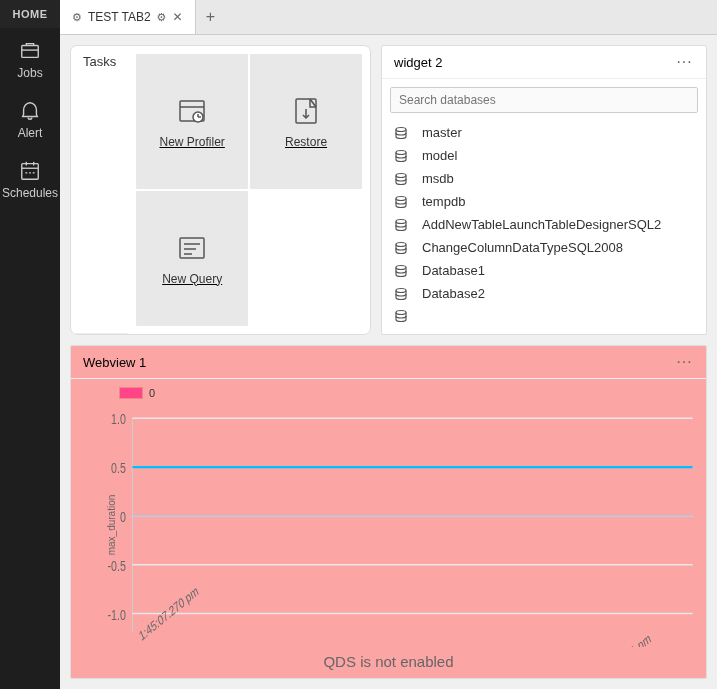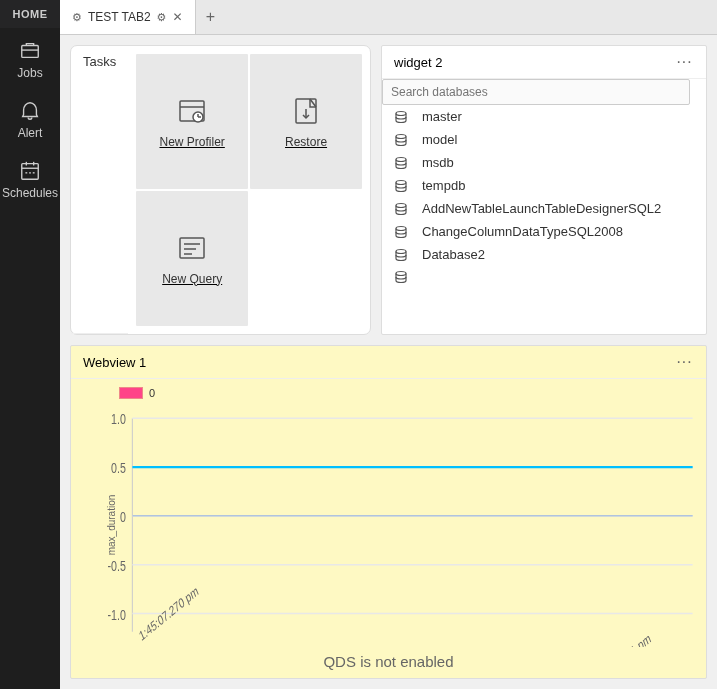--- a/index.html
+++ b/index.html
@@ -157,20 +157,21 @@
     .panel-menu-btn {
       background: none;
       border: none;
       cursor: pointer;
       color: #666;
       font-size: 16px;
       line-height: 1;
       padding: 0 2px;
     }
     .search-box {
+      margin: 8px;
       padding: 5px 8px;
       border: 1px solid #ccc;
       border-radius: 2px;
       font-size: 12px;
       width: calc(100% - 16px);
       color: #666;
       background: #fafafa;
     }
     .db-list {
       flex: 1;
@@ -192,21 +193,21 @@
       display: inline-flex;
       align-items: center;
       justify-content: center;
       flex-shrink: 0;
     }
     .db-icon svg { width: 14px; height: 14px; }
 
     
     .webview-panel {
       flex: 1;
-      background: #fef9c3;
+      background: #fca5a5;
       border: 1px solid #ddd;
       border-radius: 2px;
       display: flex;
       flex-direction: column;
       min-height: 0;
     }
     .chart-area {
       flex: 1;
       display: flex;
       flex-direction: column;
@@ -406,20 +407,30 @@
             <span>ChangeColumnDataTypeSQL2008</span>
           </div>
           <div class="db-item">
             <span class="db-icon">
               <svg viewBox="0 0 14 14" fill="none">
                   <ellipse cx="7" cy="3.5" rx="5" ry="2" stroke="#555" stroke-width="1.2"></ellipse>
                   <path d="M2 3.5v7c0 1.1 2.2 2 5 2s5-.9 5-2v-7" stroke="#555" stroke-width="1.2"></path>
                   <path d="M2 7c0 1.1 2.2 2 5 2s5-.9 5-2" stroke="#555" stroke-width="1.2"></path>
                 </svg>
             </span>
+            <span>Database1</span>
+          </div>
+          <div class="db-item">
+            <span class="db-icon">
+              <svg viewBox="0 0 14 14" fill="none">
+                  <ellipse cx="7" cy="3.5" rx="5" ry="2" stroke="#555" stroke-width="1.2"></ellipse>
+                  <path d="M2 3.5v7c0 1.1 2.2 2 5 2s5-.9 5-2v-7" stroke="#555" stroke-width="1.2"></path>
+                  <path d="M2 7c0 1.1 2.2 2 5 2s5-.9 5-2" stroke="#555" stroke-width="1.2"></path>
+                </svg>
+            </span>
             <span>Database2</span>
           </div>
           <div class="db-item">
             <span class="db-icon">
               <svg viewBox="0 0 14 14" fill="none">
                   <ellipse cx="7" cy="3.5" rx="5" ry="2" stroke="#555" stroke-width="1.2"></ellipse>
                   <path d="M2 3.5v7c0 1.1 2.2 2 5 2s5-.9 5-2v-7" stroke="#555" stroke-width="1.2"></path>
                   <path d="M2 7c0 1.1 2.2 2 5 2s5-.9 5-2" stroke="#555" stroke-width="1.2"></path>
                 </svg>
             </span>

